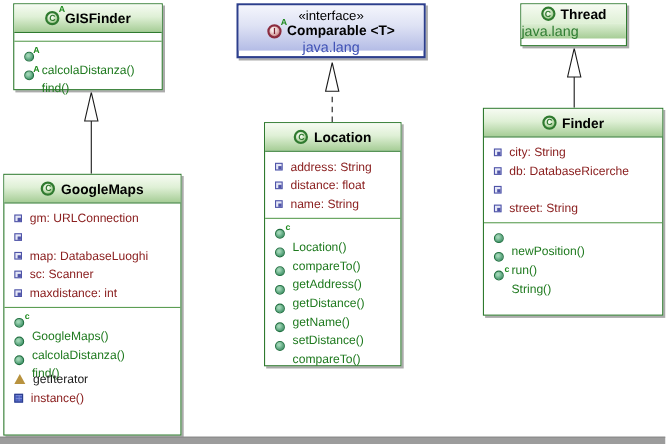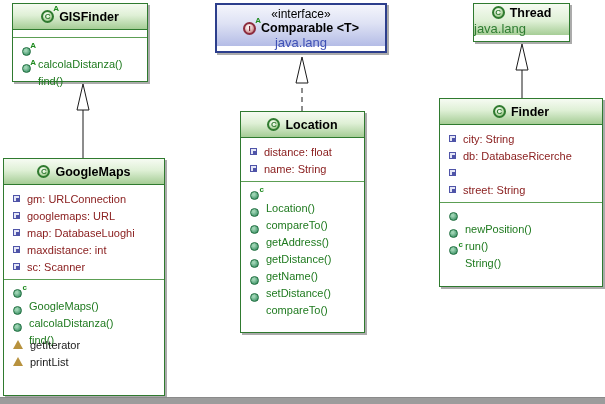--- a/index.html
+++ b/index.html
@@ -156,40 +156,39 @@
     <div class="row">
       <span class="icwrap">
           <span class="ic field"></span>
         </span>
       <span class="t maroon">gm: URLConnection</span>
     </div>
     <div class="row">
       <span class="icwrap">
           <span class="ic field"></span>
         </span>
-      <span class="t maroon">googlemaps: URL</span>
     </div>
     <div class="row">
       <span class="icwrap">
           <span class="ic field"></span>
         </span>
       <span class="t maroon">map: DatabaseLuoghi</span>
     </div>
     <div class="row">
       <span class="icwrap">
           <span class="ic field"></span>
         </span>
+      <span class="t maroon">sc: Scanner</span>
+    </div>
+    <div class="row">
+      <span class="icwrap">
+          <span class="ic field"></span>
+        </span>
       <span class="t maroon">maxdistance: int</span>
     </div>
-    <div class="row">
-      <span class="icwrap">
-          <span class="ic field"></span>
-        </span>
-      <span class="t maroon">sc: Scanner</span>
-    </div>
   </div>
   <div class="compartment">
     <div class="row">
       <span class="icwrap">
           <span class="ic method"></span>
           <span class="sup">c</span>
         </span>
       <span class="t green">GoogleMaps()</span>
     </div>
     <div class="row">
@@ -205,39 +204,45 @@
       <span class="t green">find()</span>
     </div>
     <div class="row">
       <span class="icwrap">
           <span class="ic triangle"></span>
         </span>
       <span class="t black">getIterator</span>
     </div>
     <div class="row">
       <span class="icwrap">
-          <span class="ic triangle"></span>
-        </span>
-      <span class="t black">printList</span>
+          <span class="ic static"></span>
+        </span>
+      <span class="t maroon">instance()</span>
     </div>
   </div>
 </div>
 
 <div class="box" style="left:240px;top:111px;width:123px;height:220px;">
   <div class="hdr" style="height:25px;">
     <span class="icwrap">
         <span class="ic classcircle">C</span>
       </span>
     <span>Location</span>
   </div>
   <div class="compartment sep">
     <div class="row">
       <span class="icwrap">
           <span class="ic field"></span>
         </span>
+      <span class="t maroon">address: String</span>
+    </div>
+    <div class="row">
+      <span class="icwrap">
+          <span class="ic field"></span>
+        </span>
       <span class="t maroon">distance: float</span>
     </div>
     <div class="row">
       <span class="icwrap">
           <span class="ic field"></span>
         </span>
       <span class="t maroon">name: String</span>
     </div>
   </div>
   <div class="compartment">

